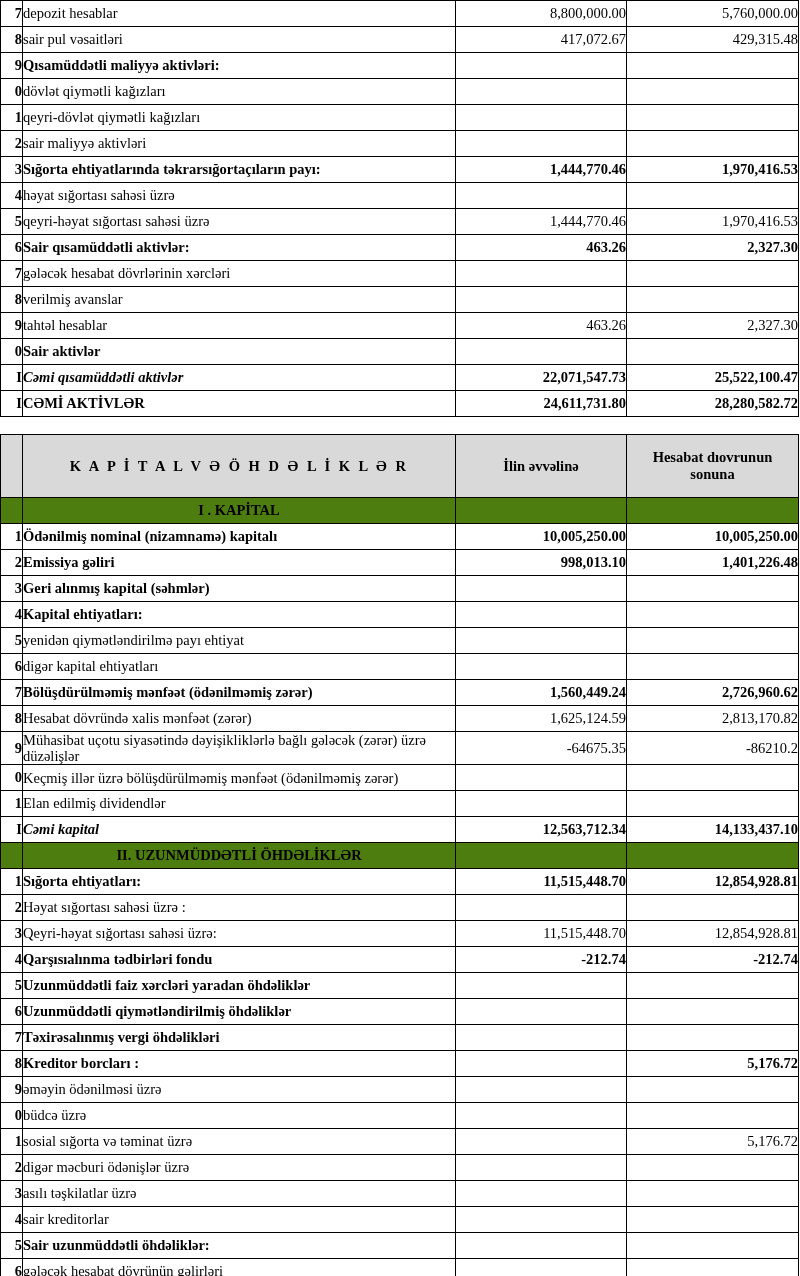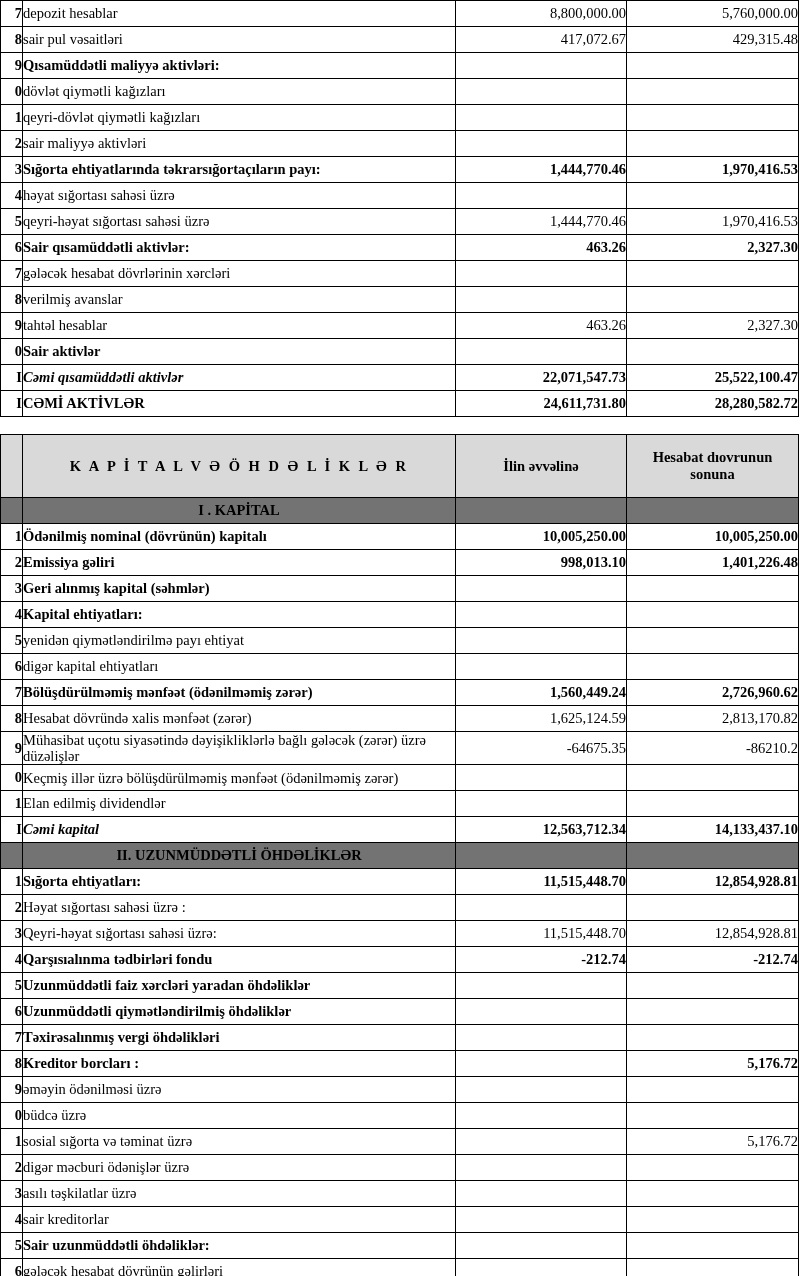--- a/index.html
+++ b/index.html
@@ -82,21 +82,21 @@
     height: 17px;
     width: 798px;
   }
   .two-line {
     white-space: normal;
     line-height: 1.12;
     height: 44px;
   }
   .h-tall { height: 44px; }
   .sect-row td {
-    background: #737373;
+    background: #4d7c0f;
     text-align: center;
     font-weight: bold;
     font-size: 13.5px;
   }
   .totalrow td { font-weight: bold; }
 </style>
 </head>
 <body>
 
 <div class="page">
@@ -230,21 +230,21 @@
       <tr class="sect-row">
         <td class="num"></td>
         <td class="ctr b">I . KAPİTAL</td>
         <td class="val"></td>
         <td class="val"></td>
       </tr>
     </tbody>
     <tbody>
         <tr>
           <td class="num">1</td>
-          <td class="name b">Ödənilmiş nominal (dövrünün) kapitalı</td>
+          <td class="name b">Ödənilmiş nominal (nizamnamə) kapitalı</td>
           <td class="val b">10,005,250.00</td>
           <td class="val b">10,005,250.00</td>
         </tr>
         <tr>
           <td class="num">2</td>
           <td class="name b">Emissiya gəliri</td>
           <td class="val b">998,013.10</td>
           <td class="val b">1,401,226.48</td>
         </tr>
         <tr>

